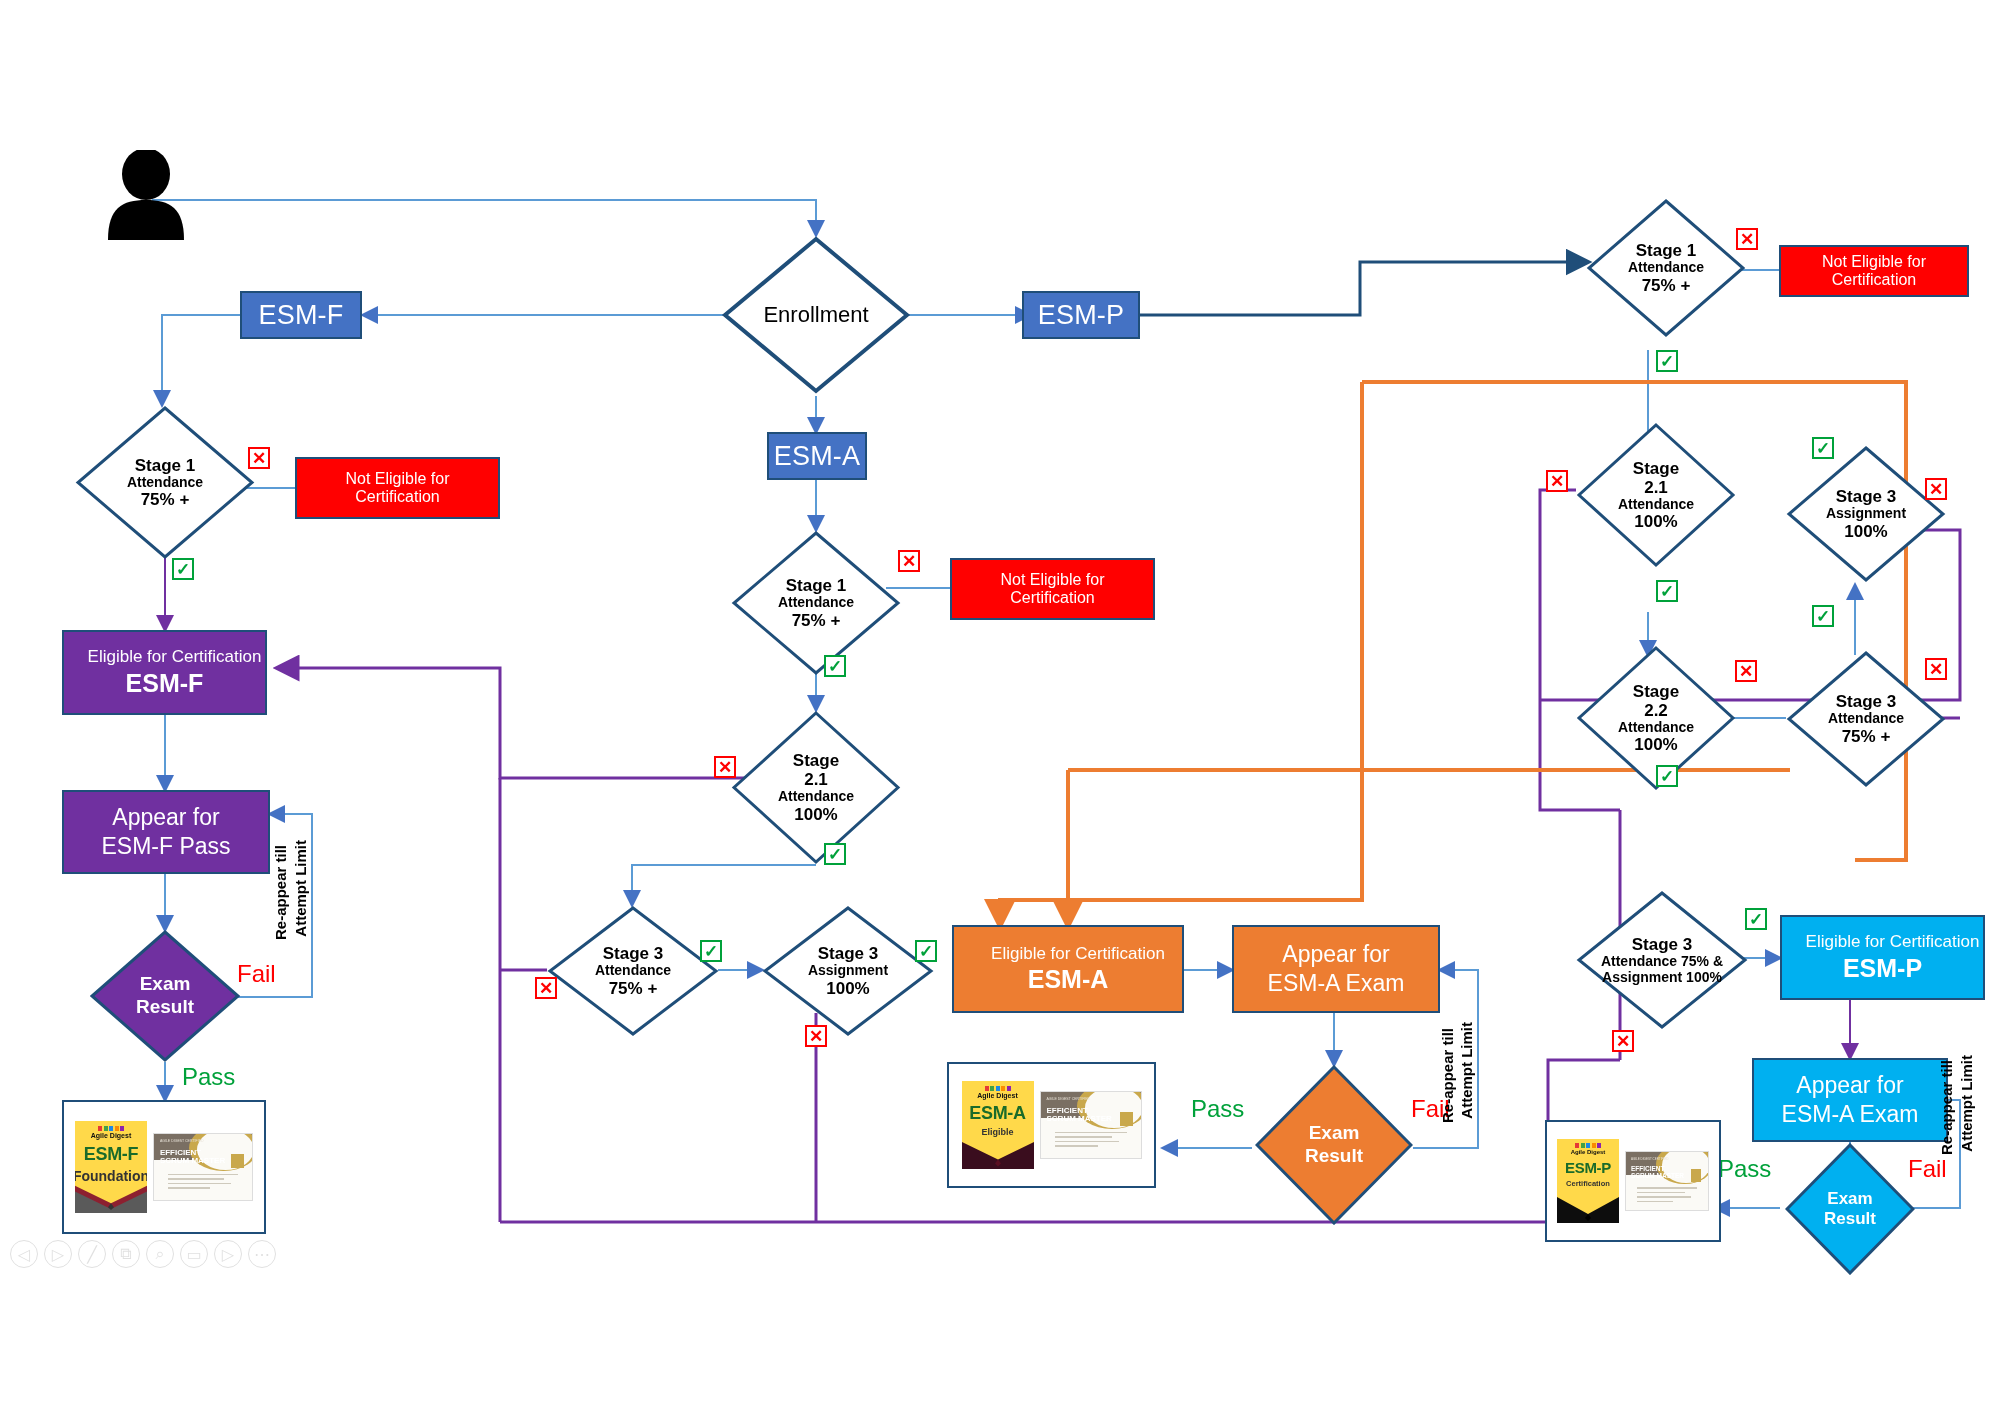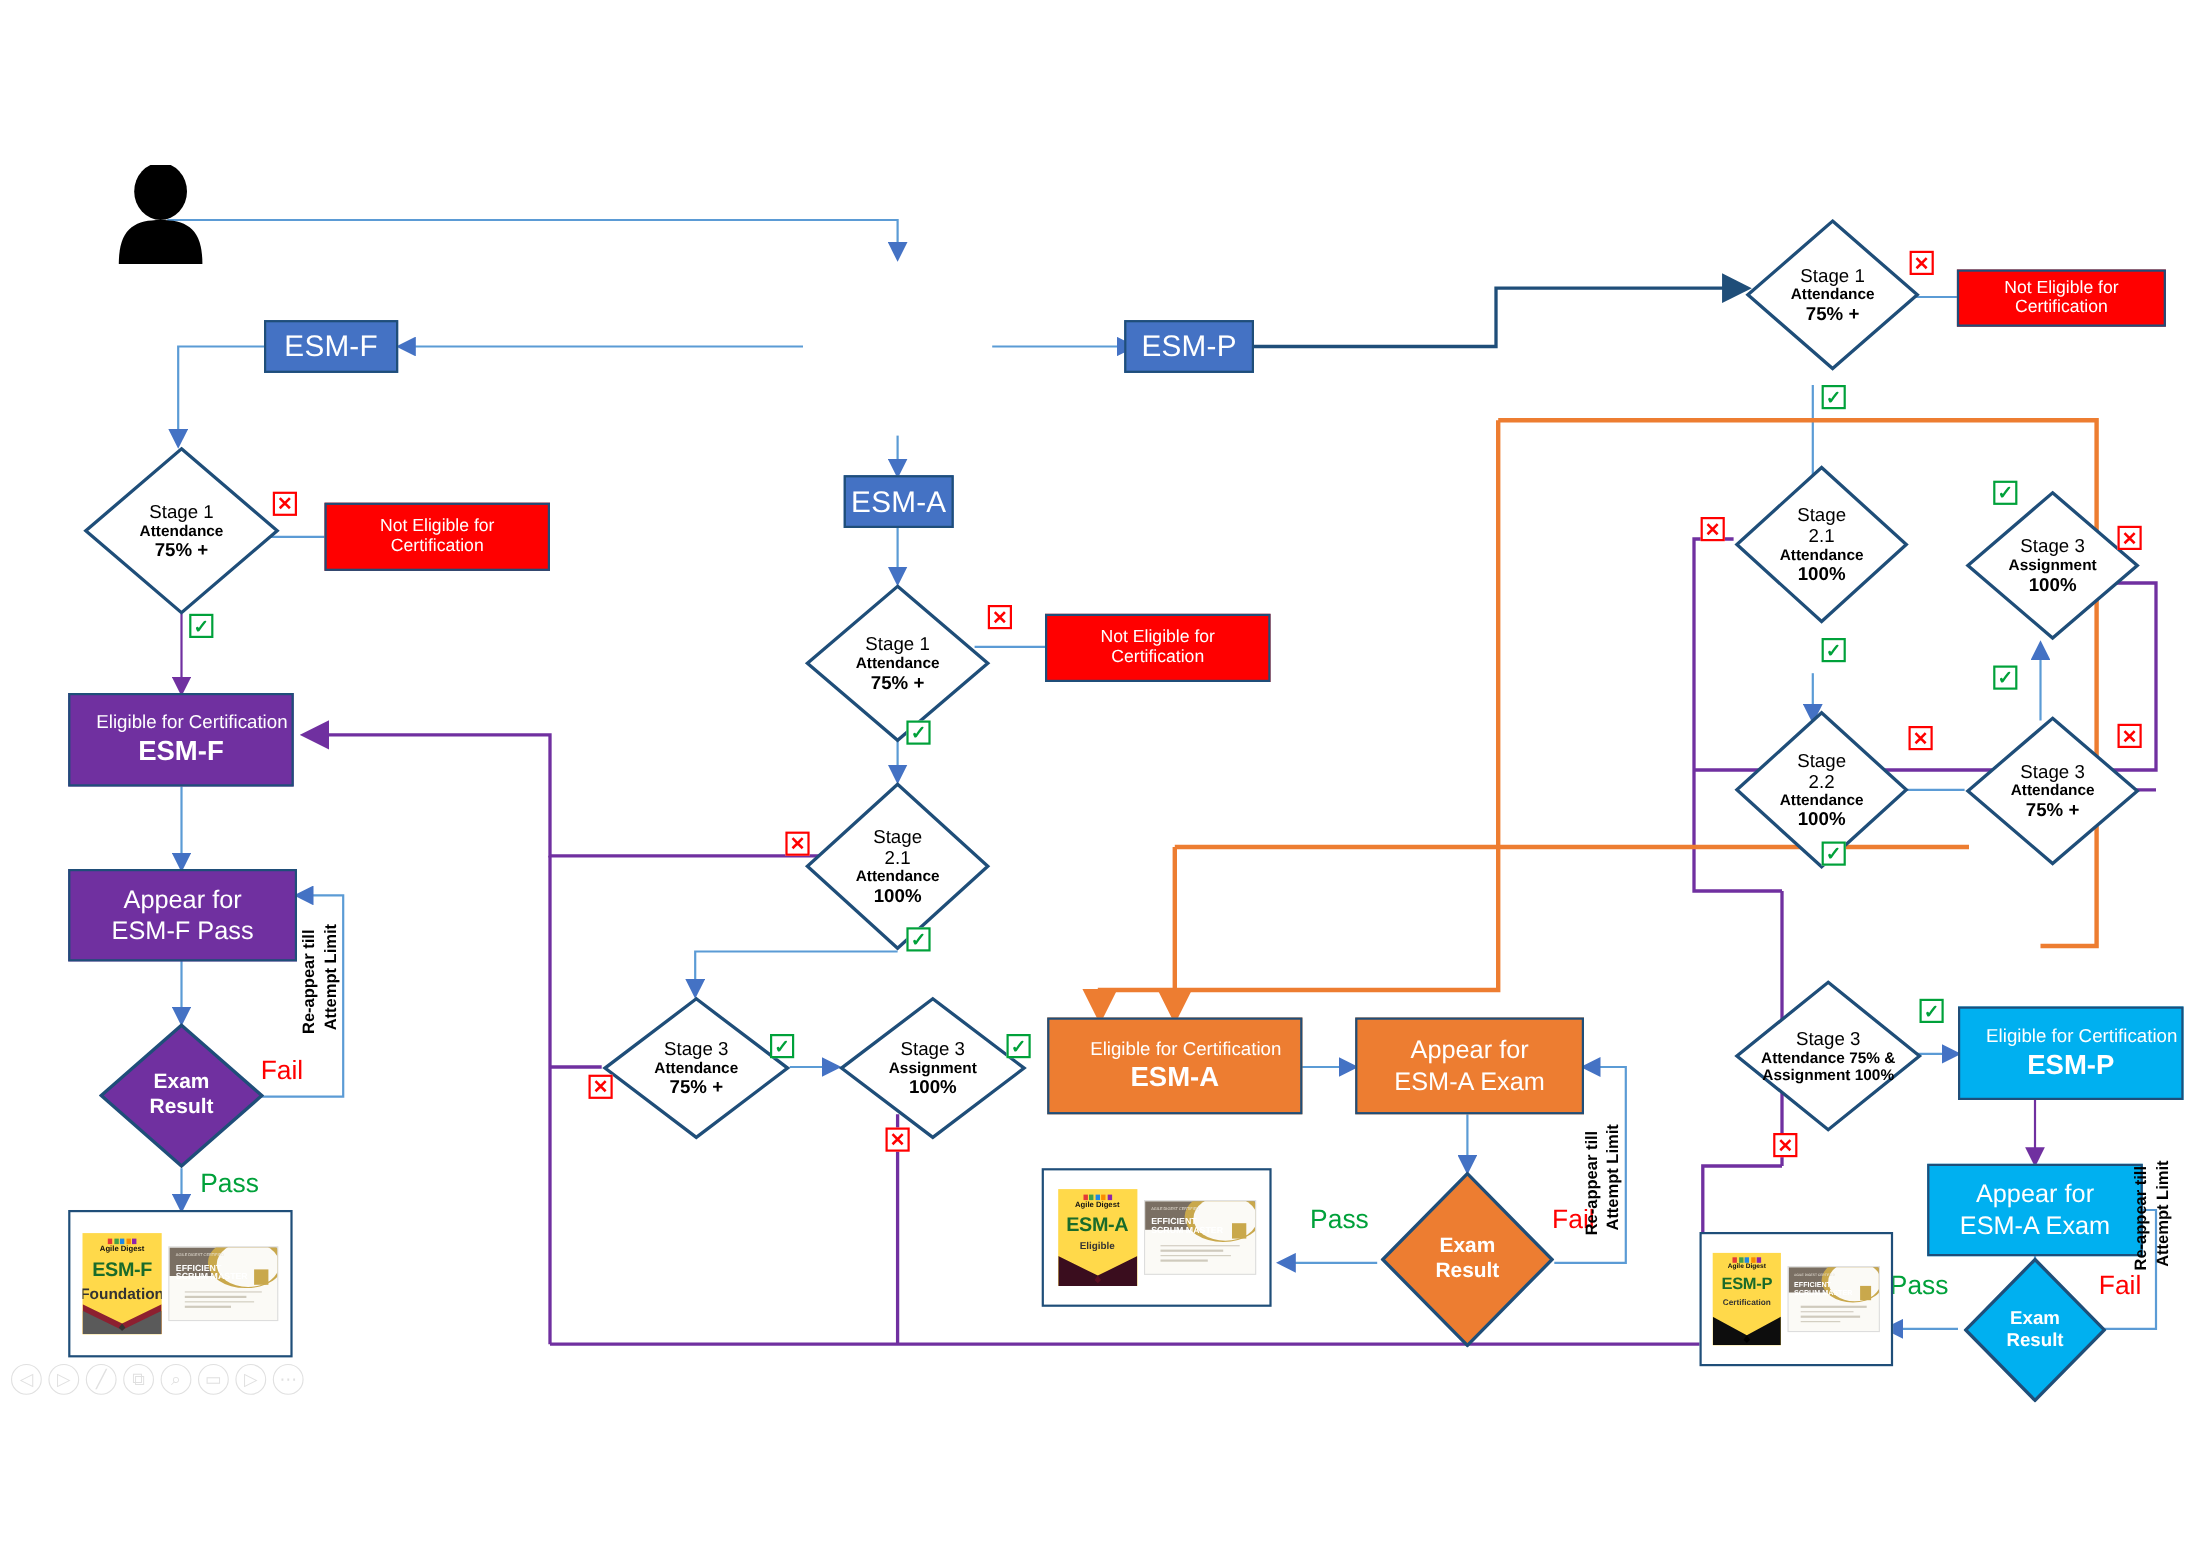--- a/index.html
+++ b/index.html
@@ -25,21 +25,21 @@
   .elig .l1{font-size:17px;font-weight:400;margin-bottom:2px;padding-left:20px;}
   .elig .l2{font-size:25px;font-weight:bold;}
   .appear{font-size:23px;line-height:1.25;font-weight:400;}
 
   
   .diamond{position:absolute;}
   .diamond .shape{position:absolute;left:0;top:0;width:100%;height:100%;}
   .diamond .txt{position:absolute;left:0;top:0;width:100%;height:100%;
                 display:flex;flex-direction:column;align-items:center;
                 justify-content:center;text-align:center;}
-  .d-white .t1{font-size:17px;font-weight:normal;color:#000;line-height:1.12;}
+  .d-white .t1{font-size:17px;font-weight:bold;color:#000;line-height:1.12;}
   .d-white .t2{font-size:14px;font-weight:bold;color:#000;line-height:1.12;}
   .d-white .t3{font-size:17px;font-weight:bold;color:#000;line-height:1.12;}
   .d-fill .tf{font-size:19px;font-weight:bold;color:#fff;line-height:1.2;}
 
   
   .mark{position:absolute;width:22px;height:22px;box-sizing:border-box;
         display:flex;align-items:center;justify-content:center;
         font-size:17px;font-weight:bold;line-height:1;background:#fff;}
   .mark.x{border:2.5px solid #FF0000;color:#FF0000;}
   .mark.ok{border:2.5px solid #00A13A;color:#00A13A;}
@@ -194,20 +194,28 @@
     </g>
   </svg>
 
   <div class="person" style="left:98px;top:150px;width:96px;height:90px;">
     <svg viewBox="0 0 96 90" width="96" height="90">
       <ellipse cx="48" cy="24" rx="24" ry="26" fill="#000"></ellipse>
       <path d="M10,90 C10,58 24,50 48,50 C72,50 86,58 86,90 Z" fill="#000"></path>
     </svg>
   </div>
 
+  <div class="diamond d-white" style="left:721px;top:235px;width:190px;height:160px;">
+    <svg class="shape" viewBox="0 0 190 160" preserveAspectRatio="none">
+      <polygon points="95,4 186,80 95,156 4,80" fill="#fff" stroke="#1F4E79" stroke-width="4"></polygon>
+    </svg>
+    <div class="txt">
+        <div style="font-size:22px;color:#000;">Enrollment</div>
+      </div>
+  </div>
 
   <div class="node box blue-tag" style="left:240px;top:291px;width:122px;height:48px;">
     <span>ESM-F</span>
   </div>
   <div class="node box blue-tag" style="left:767px;top:432px;width:100px;height:48px;">
     <span>ESM-A</span>
   </div>
   <div class="node box blue-tag" style="left:1022px;top:291px;width:118px;height:48px;">
     <span>ESM-P</span>
   </div>

